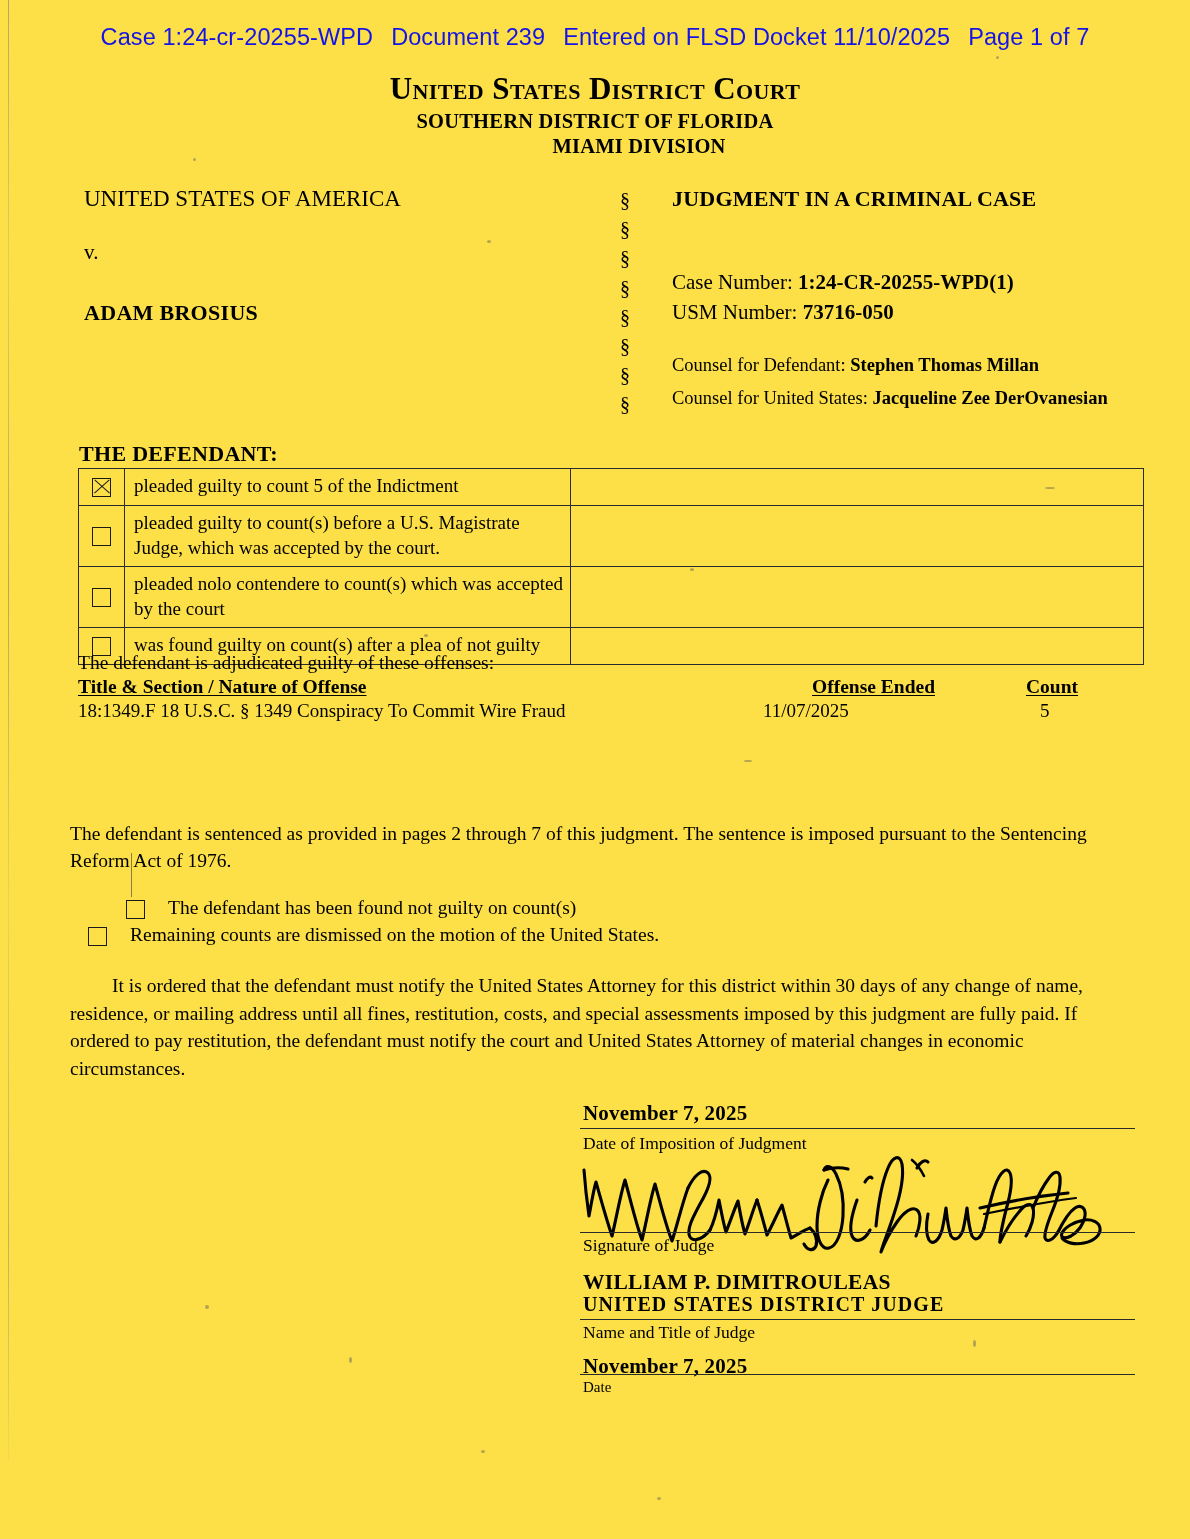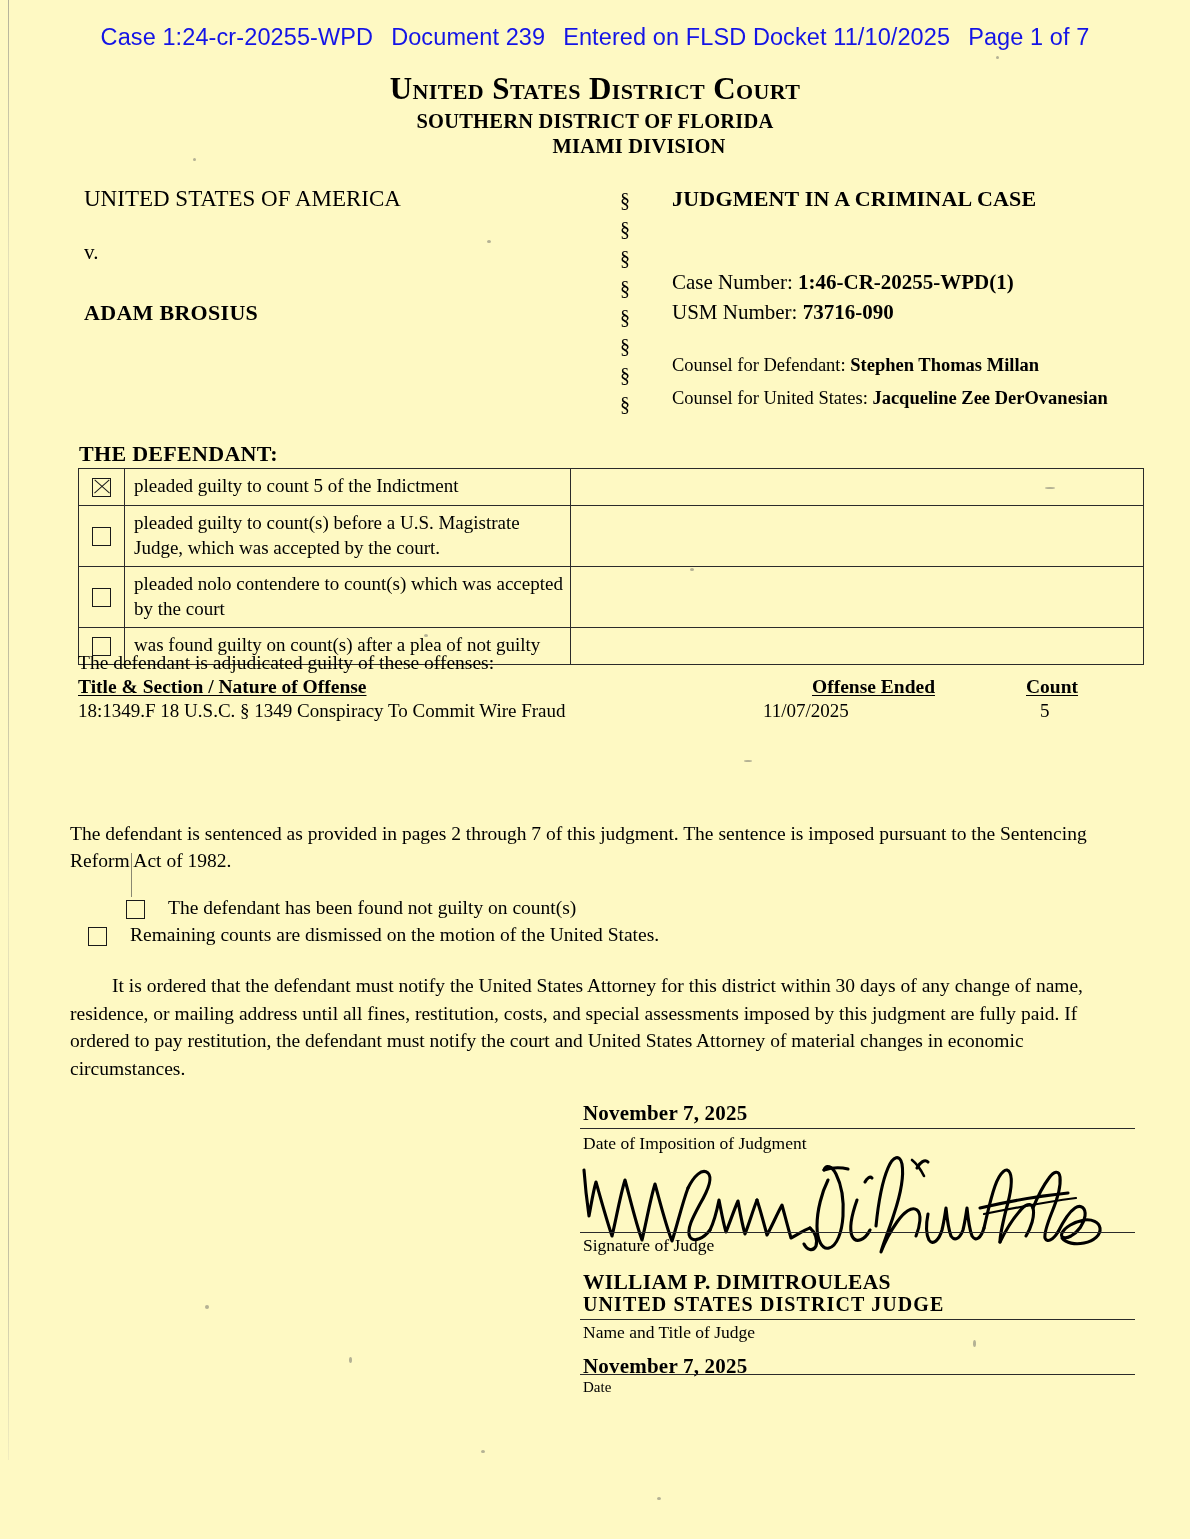--- a/index.html
+++ b/index.html
@@ -9,21 +9,21 @@
     background: #ffffff;
   }
   body {
     font-family: "Liberation Serif", serif;
     color: #000000;
   }
   #page {
     position: relative;
     width: 1190px;
     height: 1539px;
-    background: #fef9c3;
+    background: #fde047;
     overflow: hidden;
   }
 
   
   .scan-edge {
     position: absolute;
     left: 8px;
     top: 0;
     width: 1px;
     height: 1460px;
@@ -445,25 +445,25 @@
       <div>§</div>
       <div>§</div>
       <div>§</div>
       <div>§</div>
       <div>§</div>
     </div>
 
   <div class="rt-title">JUDGMENT IN A CRIMINAL CASE</div>
   <div class="rt-case">
     <span>Case Number:</span>
-    <span class="bold">1:46-CR-20255-WPD(1)</span>
+    <span class="bold">1:24-CR-20255-WPD(1)</span>
   </div>
   <div class="rt-usm">
     <span>USM Number:</span>
-    <span class="bold">73716-090</span>
+    <span class="bold">73716-050</span>
   </div>
   <div class="rt-counsel-def">
     <span>Counsel for Defendant:</span>
     <span class="bold">Stephen Thomas Millan</span>
   </div>
   <div class="rt-counsel-us">
     <span>Counsel for United States:</span>
     <span class="bold">Jacqueline Zee DerOvanesian</span>
   </div>
 
@@ -503,21 +503,21 @@
     </table>
 
   <div class="adjudicated">The defendant is adjudicated guilty of these offenses:</div>
   <div class="off-head-title">Title &amp; Section / Nature of Offense</div>
   <div class="off-head-ended">Offense Ended</div>
   <div class="off-head-count">Count</div>
   <div class="off-row-title">18:1349.F 18 U.S.C. § 1349 Conspiracy To Commit Wire Fraud</div>
   <div class="off-row-ended">11/07/2025</div>
   <div class="off-row-count">5</div>
 
-  <div class="sent-para">The defendant is sentenced as provided in pages 2 through 7 of this judgment. The sentence is imposed pursuant to the Sentencing Reform Act of 1982.</div>
+  <div class="sent-para">The defendant is sentenced as provided in pages 2 through 7 of this judgment. The sentence is imposed pursuant to the Sentencing Reform Act of 1976.</div>
   <div class="stray-vrule"></div>
 
   <div class="nf-row1">
     <span class="cbox"></span><span>The defendant has been found not guilty on count(s)</span>
   </div>
   <div class="nf-row2">
     <span class="cbox"></span><span>Remaining counts are dismissed on the motion of the United States.</span>
   </div>
 
   <div class="notify-para">It is ordered that the defendant must notify the United States Attorney for this district within 30 days of any change of name, residence, or mailing address until all fines, restitution, costs, and special assessments imposed by this judgment are fully paid.  If ordered to pay restitution, the defendant must notify the court and United States Attorney of material changes in economic circumstances.</div>

